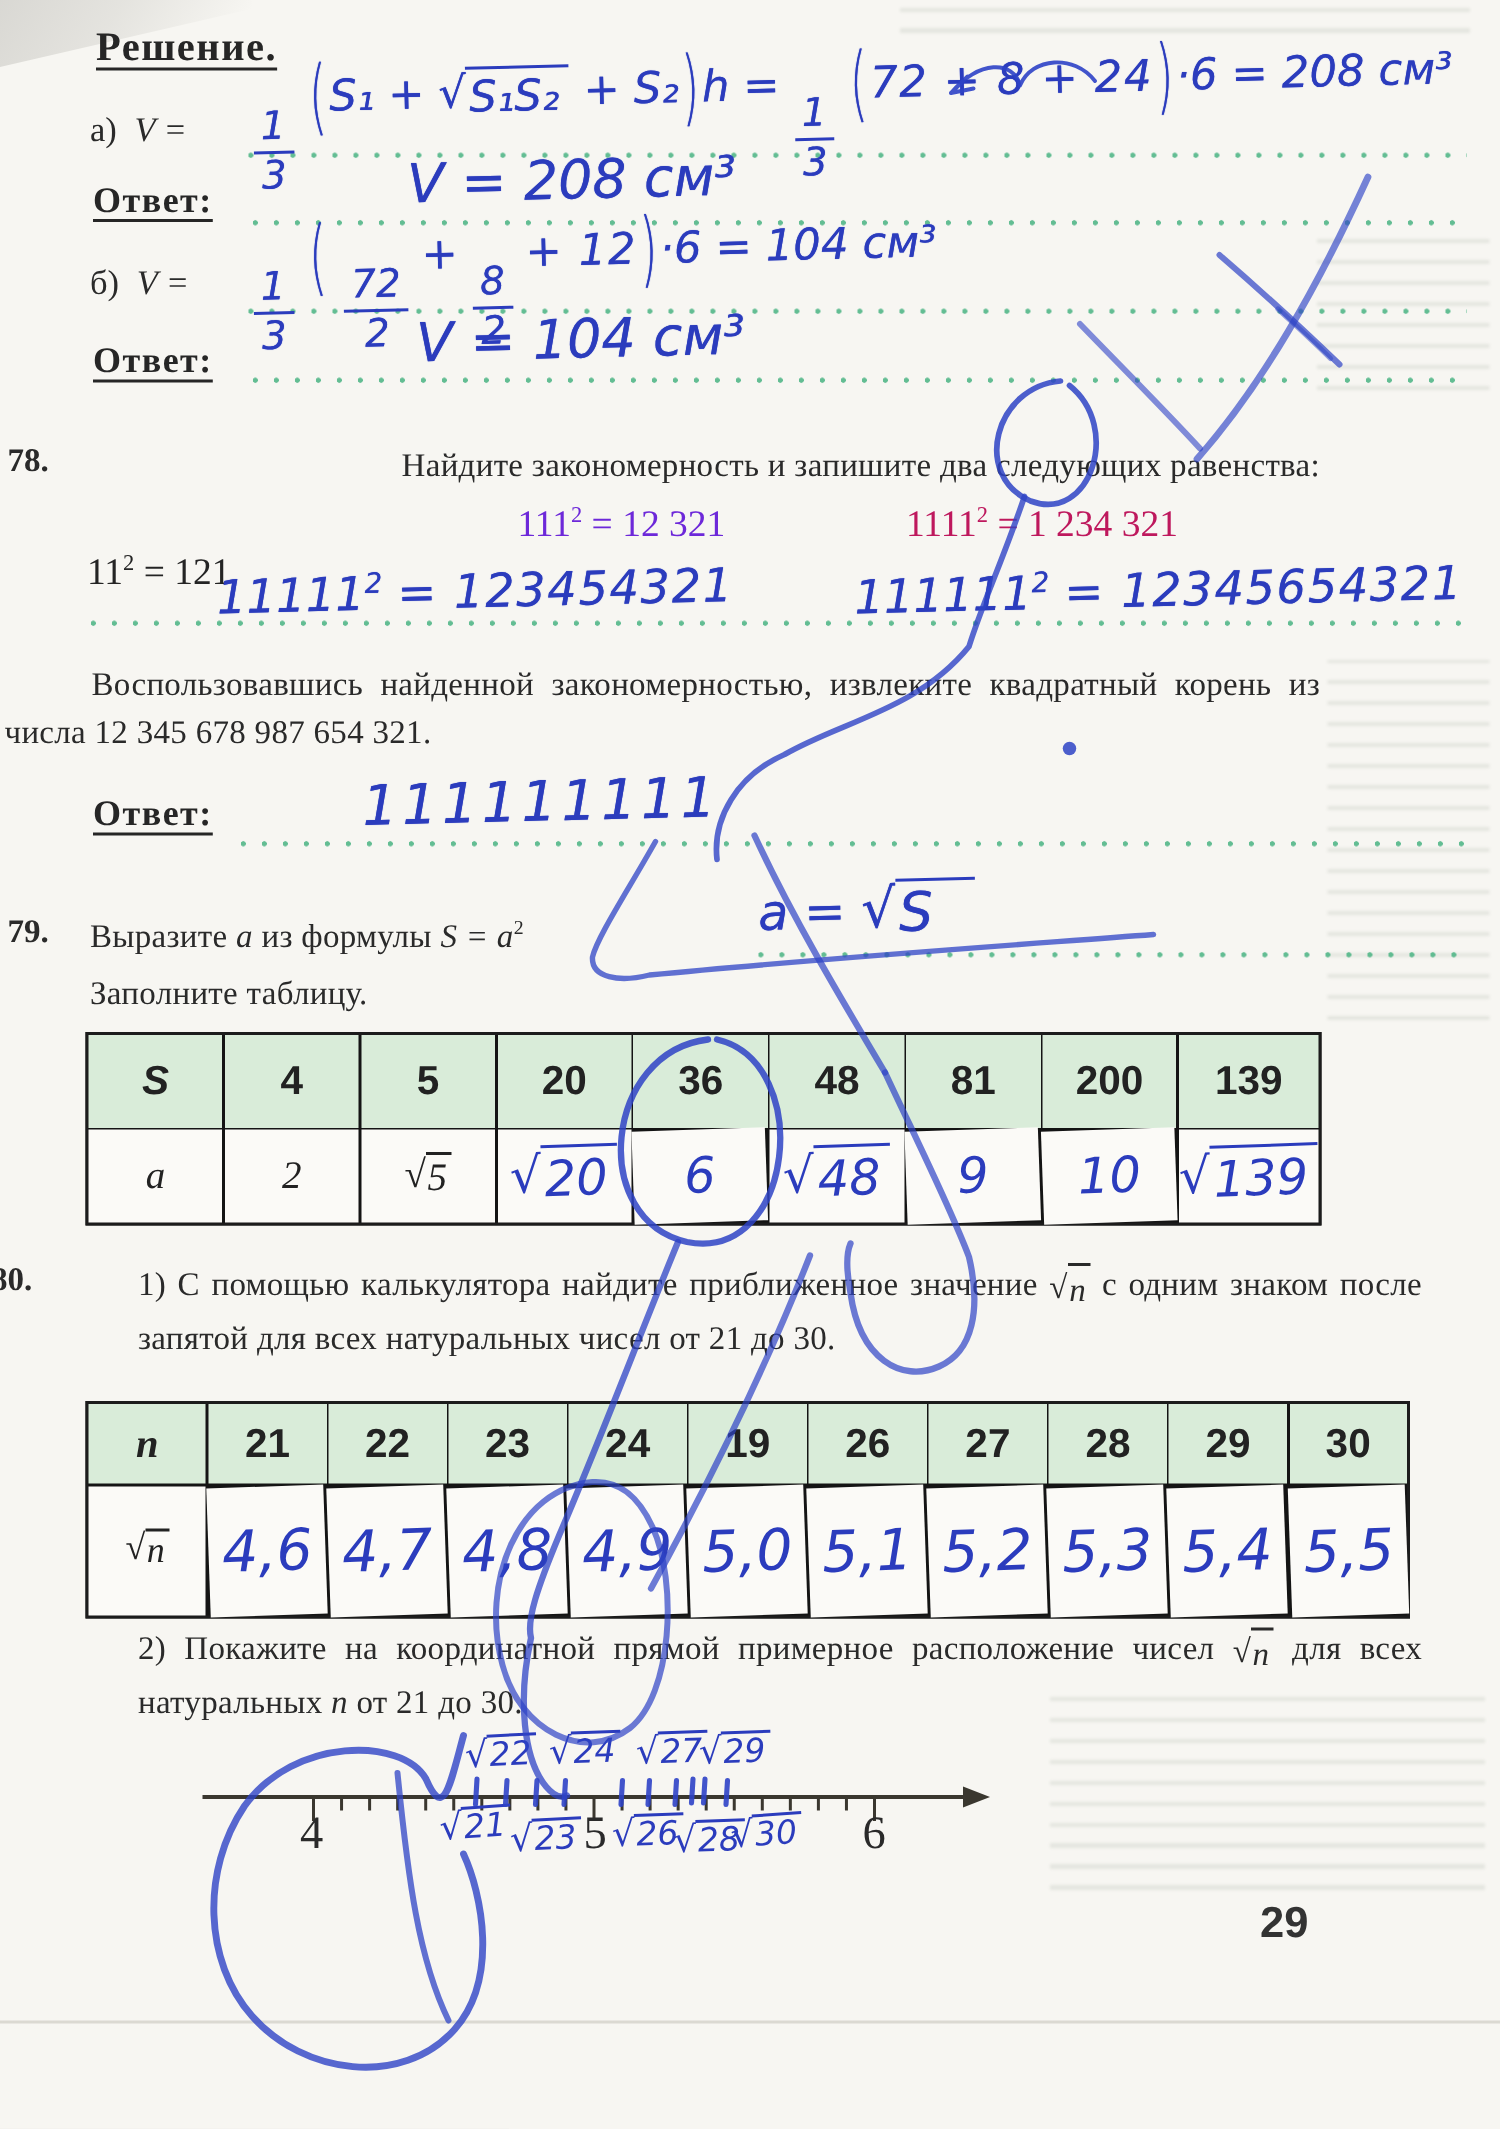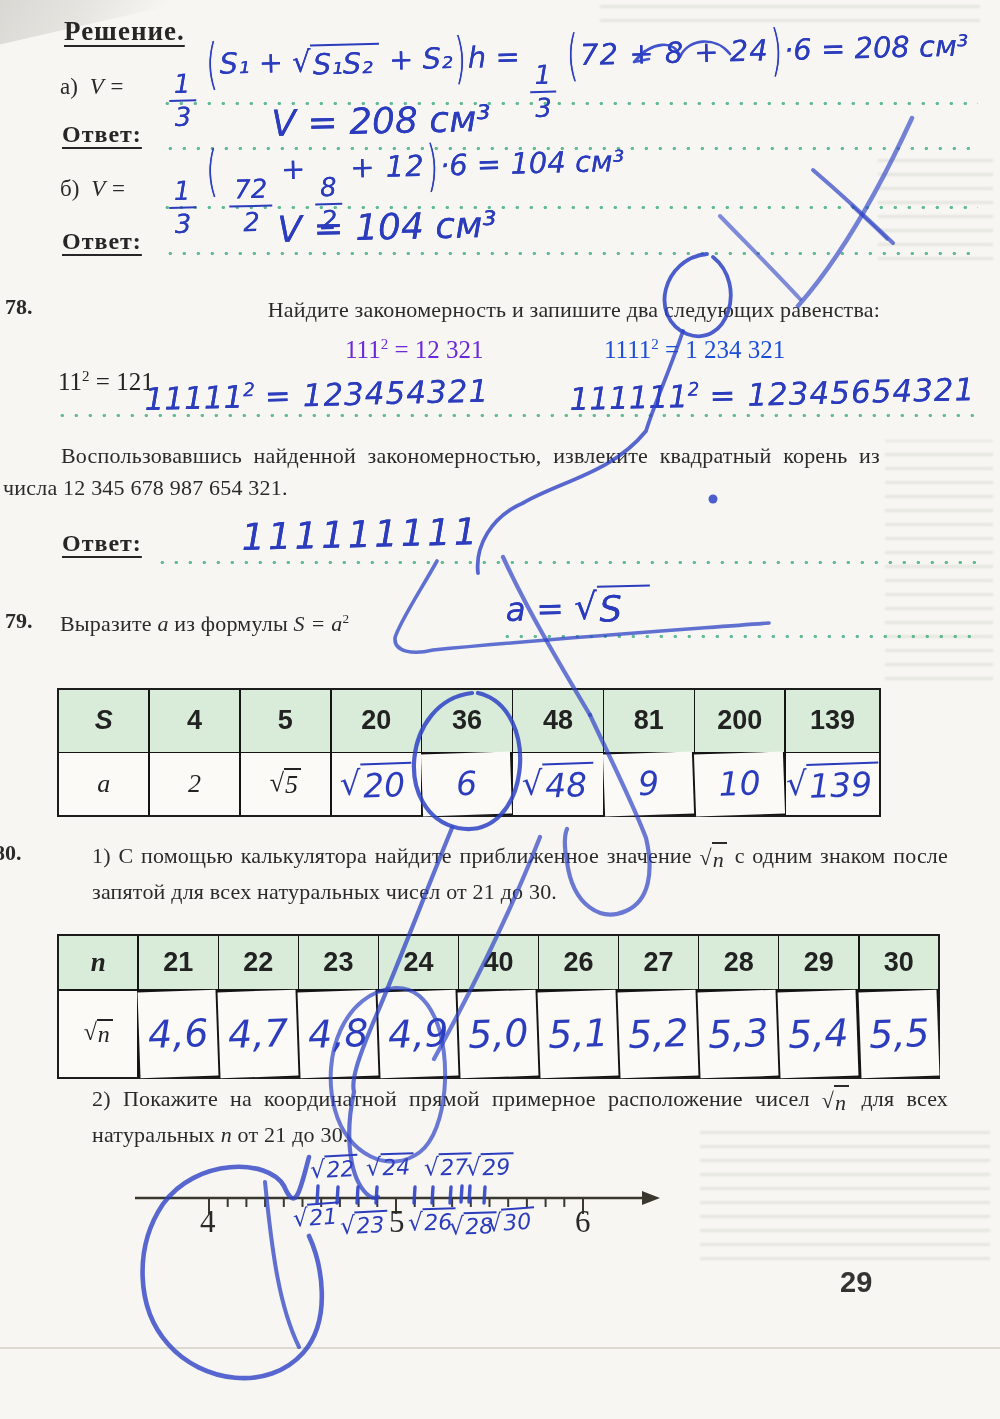--- a/index.html
+++ b/index.html
@@ -125,40 +125,41 @@
 
   <div class="abs probnum" style="left:5px;top:294px;">78.</div>
   <div class="abs body-text" style="left:60px;top:294px;width:820px;text-align:right;white-space:nowrap;">Найдите закономерность и запишите два следующих равенства:</div>
 
   <div class="abs" style="left:58px;top:336px;font-size:25px;color:#242424;margin-top:32px;">
     <span>11</span><sup class="e">2</sup> <span>= 121</span>
   </div>
   <div class="abs" style="left:345px;top:336px;font-size:25px;color:#6d28d9;">
     <span>111</span><sup class="e">2</sup> <span>= 12 321</span>
   </div>
-  <div class="abs" style="left:604px;top:336px;font-size:25px;color:#1d4ed8;">
+  <div class="abs" style="left:604px;top:336px;font-size:25px;color:#be185d;">
     <span>1111</span><sup class="e">2</sup> <span>= 1 234 321</span>
   </div>
 
   <div class="abs hw" style="left:145px;top:381px;font-size:31px;white-space:nowrap;">
     <span>11111</span><sup class="e">2</sup> <span class="sp">= 123454321</span>
   </div>
   <div class="abs hw" style="left:570px;top:381px;font-size:31px;white-space:nowrap;">
     <span>111111</span><sup class="e">2</sup> <span class="sp">= 12345654321</span>
   </div>
 
   <div class="abs body-text" style="left:3px;top:440px;width:877px;text-indent:58px;">Воспользовавшись найденной закономерностью, извлеките квадратный корень из числа 12 345 678 987 654 321.</div>
 
   <div class="abs pr b u" style="left:62px;top:530px;font-size:24px;letter-spacing:1px;">Ответ:</div>
   <div class="abs hw" style="left:242px;top:516px;font-size:37px;letter-spacing:3px;">111111111</div>
 
   <div class="abs probnum" style="left:5px;top:608px;">79.</div>
   <div class="abs body-text" style="left:60px;top:608px;white-space:nowrap;text-align:left;">
     <span>Выразите </span><span class="i">а</span><span> из формулы </span><span class="i">S = a</span><sup class="e">2</sup>
   </div>
+  <div class="abs body-text" style="left:60px;top:646px;white-space:nowrap;text-align:left;">Заполните таблицу.</div>
 
   <div class="abs hw" style="left:506px;top:588px;font-size:33px;">
     <span>a =</span>
     <span class="rad" style="font-size:36px;">
         <span class="sg">√</span>
         <span class="bar" style="padding-right:28px;">S</span>
       </span>
   </div>
 
   <div class="abs gridtable" style="left:57px;top:688px;width:820px;height:125px;grid-template-columns:repeat(9,1fr);grid-template-rows:1fr 1fr;">
@@ -210,21 +211,21 @@
         <span class="bar i">n</span>
       </span><span> с одним знаком после запятой для всех натуральных чисел от 21 до 30.</span>
   </div>
 
   <div class="abs gridtable" style="left:57px;top:934px;width:879px;height:141px;grid-template-columns:repeat(11,1fr);grid-template-rows:53px 1fr;">
     <div class="cell hcell thead i" style="font-family:'Liberation Serif',serif;">n</div>
     <div class="cell hcell thead">21</div>
     <div class="cell hcell thead">22</div>
     <div class="cell hcell thead">23</div>
     <div class="cell hcell thead">24</div>
-    <div class="cell hcell thead">40</div>
+    <div class="cell hcell thead">19</div>
     <div class="cell hcell thead">26</div>
     <div class="cell hcell thead">27</div>
     <div class="cell hcell thead">28</div>
     <div class="cell hcell thead">29</div>
     <div class="cell hcell thead">30</div>
 
     <div class="cell">
       <span class="prrad tpr" style="font-size:24px;">
           <span class="sg">√</span>
           <span class="bar i">n</span>

